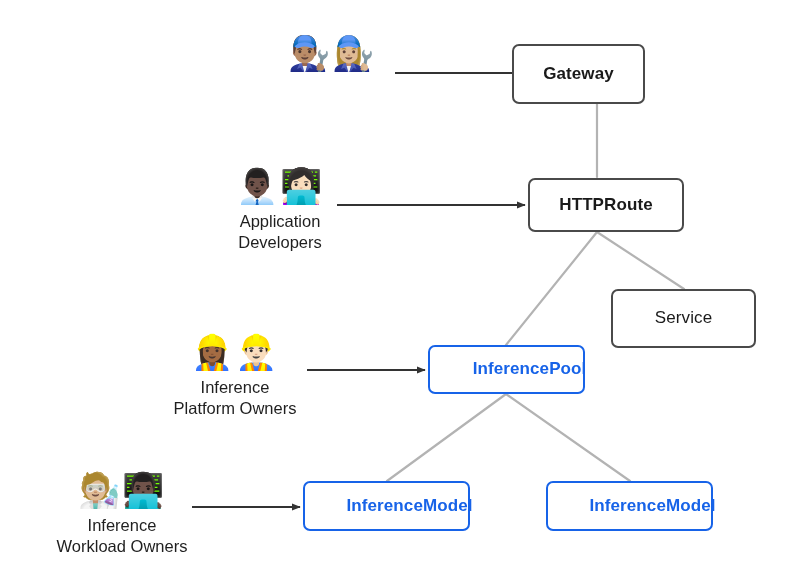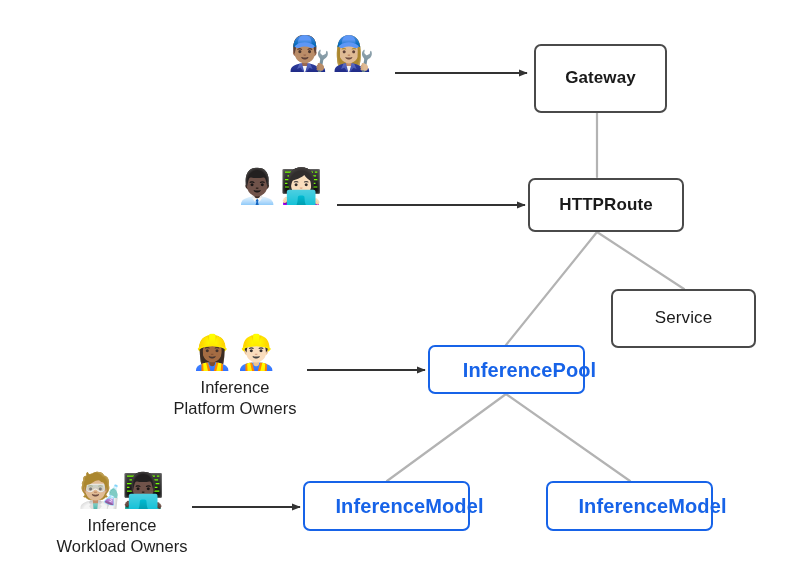--- a/index.html
+++ b/index.html
@@ -51,21 +51,21 @@
   .node.std.plain .node-label {
     font-weight: normal;
     font-size: 17px;
   }
   .node.api {
     border: 2.5px solid #1763e8;
     color: #1763e8;
   }
   .node.api .node-label {
     font-weight: bold;
-    font-size: 20px;
+    font-size: 17px;
     letter-spacing: .1px;
     padding-left: 46px;
   }
 
   
   .persona {
     position: absolute;
     z-index: 3;
     display: flex;
     flex-direction: column;
@@ -111,21 +111,21 @@
       </g>
     <g id="arrow-group">
         <line x1="395" y1="73" x2="527" y2="73" stroke="#333333" stroke-width="2" marker-end="url(#arrowhead)"></line>
         <line x1="337" y1="205" x2="525" y2="205" stroke="#333333" stroke-width="2" marker-end="url(#arrowhead)"></line>
         <line x1="307" y1="370" x2="425" y2="370" stroke="#333333" stroke-width="2" marker-end="url(#arrowhead)"></line>
         <line x1="192" y1="507" x2="300" y2="507" stroke="#333333" stroke-width="2" marker-end="url(#arrowhead)"></line>
       </g>
   </svg>
 
   <div id="node-layer">
-      <div class="node std" style="left: 534px; top: 44px; width: 133px; height: 69px;">
+      <div class="node std" style="left: 512px; top: 44px; width: 133px; height: 60px;">
         <span class="node-label">Gateway</span>
       </div>
       <div class="node std" style="left: 528px; top: 178px; width: 156px; height: 54px;">
         <span class="node-label">HTTPRoute</span>
       </div>
       <div class="node std plain" style="left: 611px; top: 289px; width: 145px; height: 59px;">
         <span class="node-label">Service</span>
       </div>
       <div class="node api" style="left: 428px; top: 345px; width: 157px; height: 49px;">
         <span class="node-label">InferencePool</span>
@@ -136,20 +136,22 @@
       <div class="node api" style="left: 546px; top: 481px; width: 167px; height: 50px;">
         <span class="node-label">InferenceModel</span>
       </div>
     </div>
   <div id="persona-layer">
       <div class="persona" style="left: 237px; top: 32px;">
         <div class="persona-emojis">👨🏽‍🔧👩🏼‍🔧</div>
       </div>
       <div class="persona" style="left: 185px; top: 165px;">
         <div class="persona-emojis">👨🏿‍💼👩🏻‍💻</div>
+        <div class="persona-label">Application
+Developers</div>
       </div>
       <div class="persona" style="left: 140px; top: 331px;">
         <div class="persona-emojis">👷🏾‍♀️👷🏻‍♂️</div>
         <div class="persona-label">Inference
 Platform Owners</div>
       </div>
       <div class="persona" style="left: 27px; top: 469px;">
         <div class="persona-emojis">🧑🏼‍🔬👨🏿‍💻</div>
         <div class="persona-label">Inference
 Workload Owners</div>

